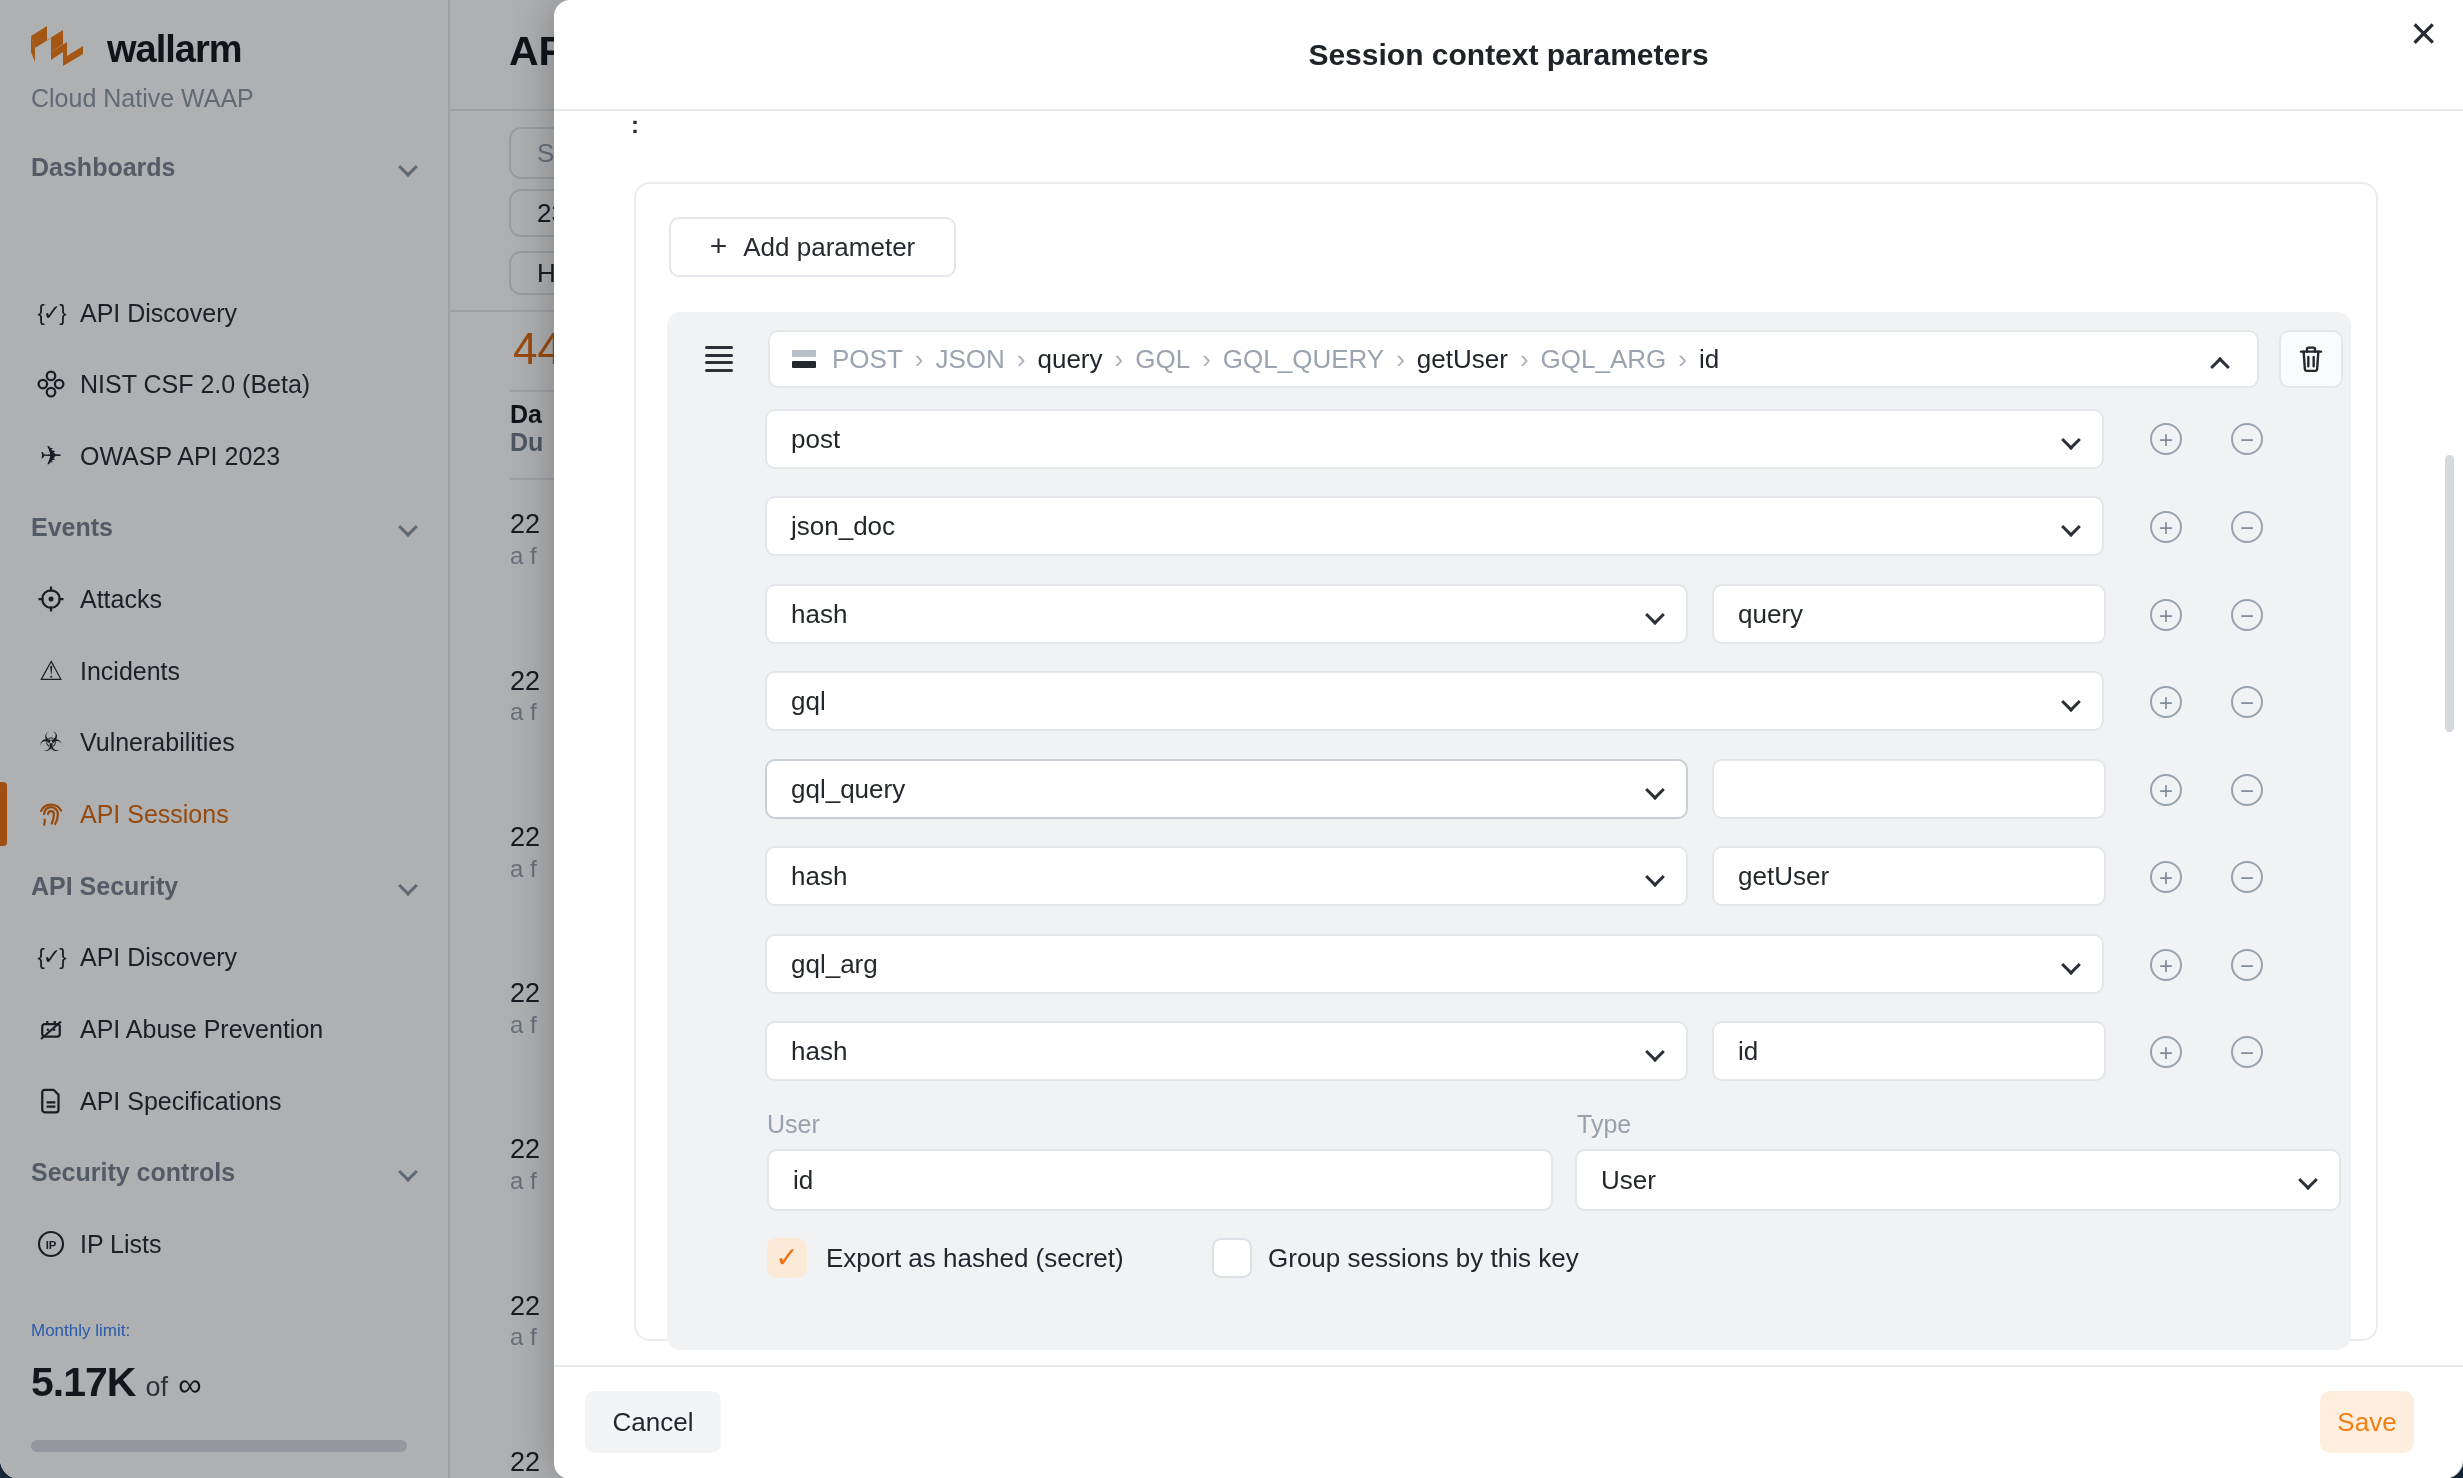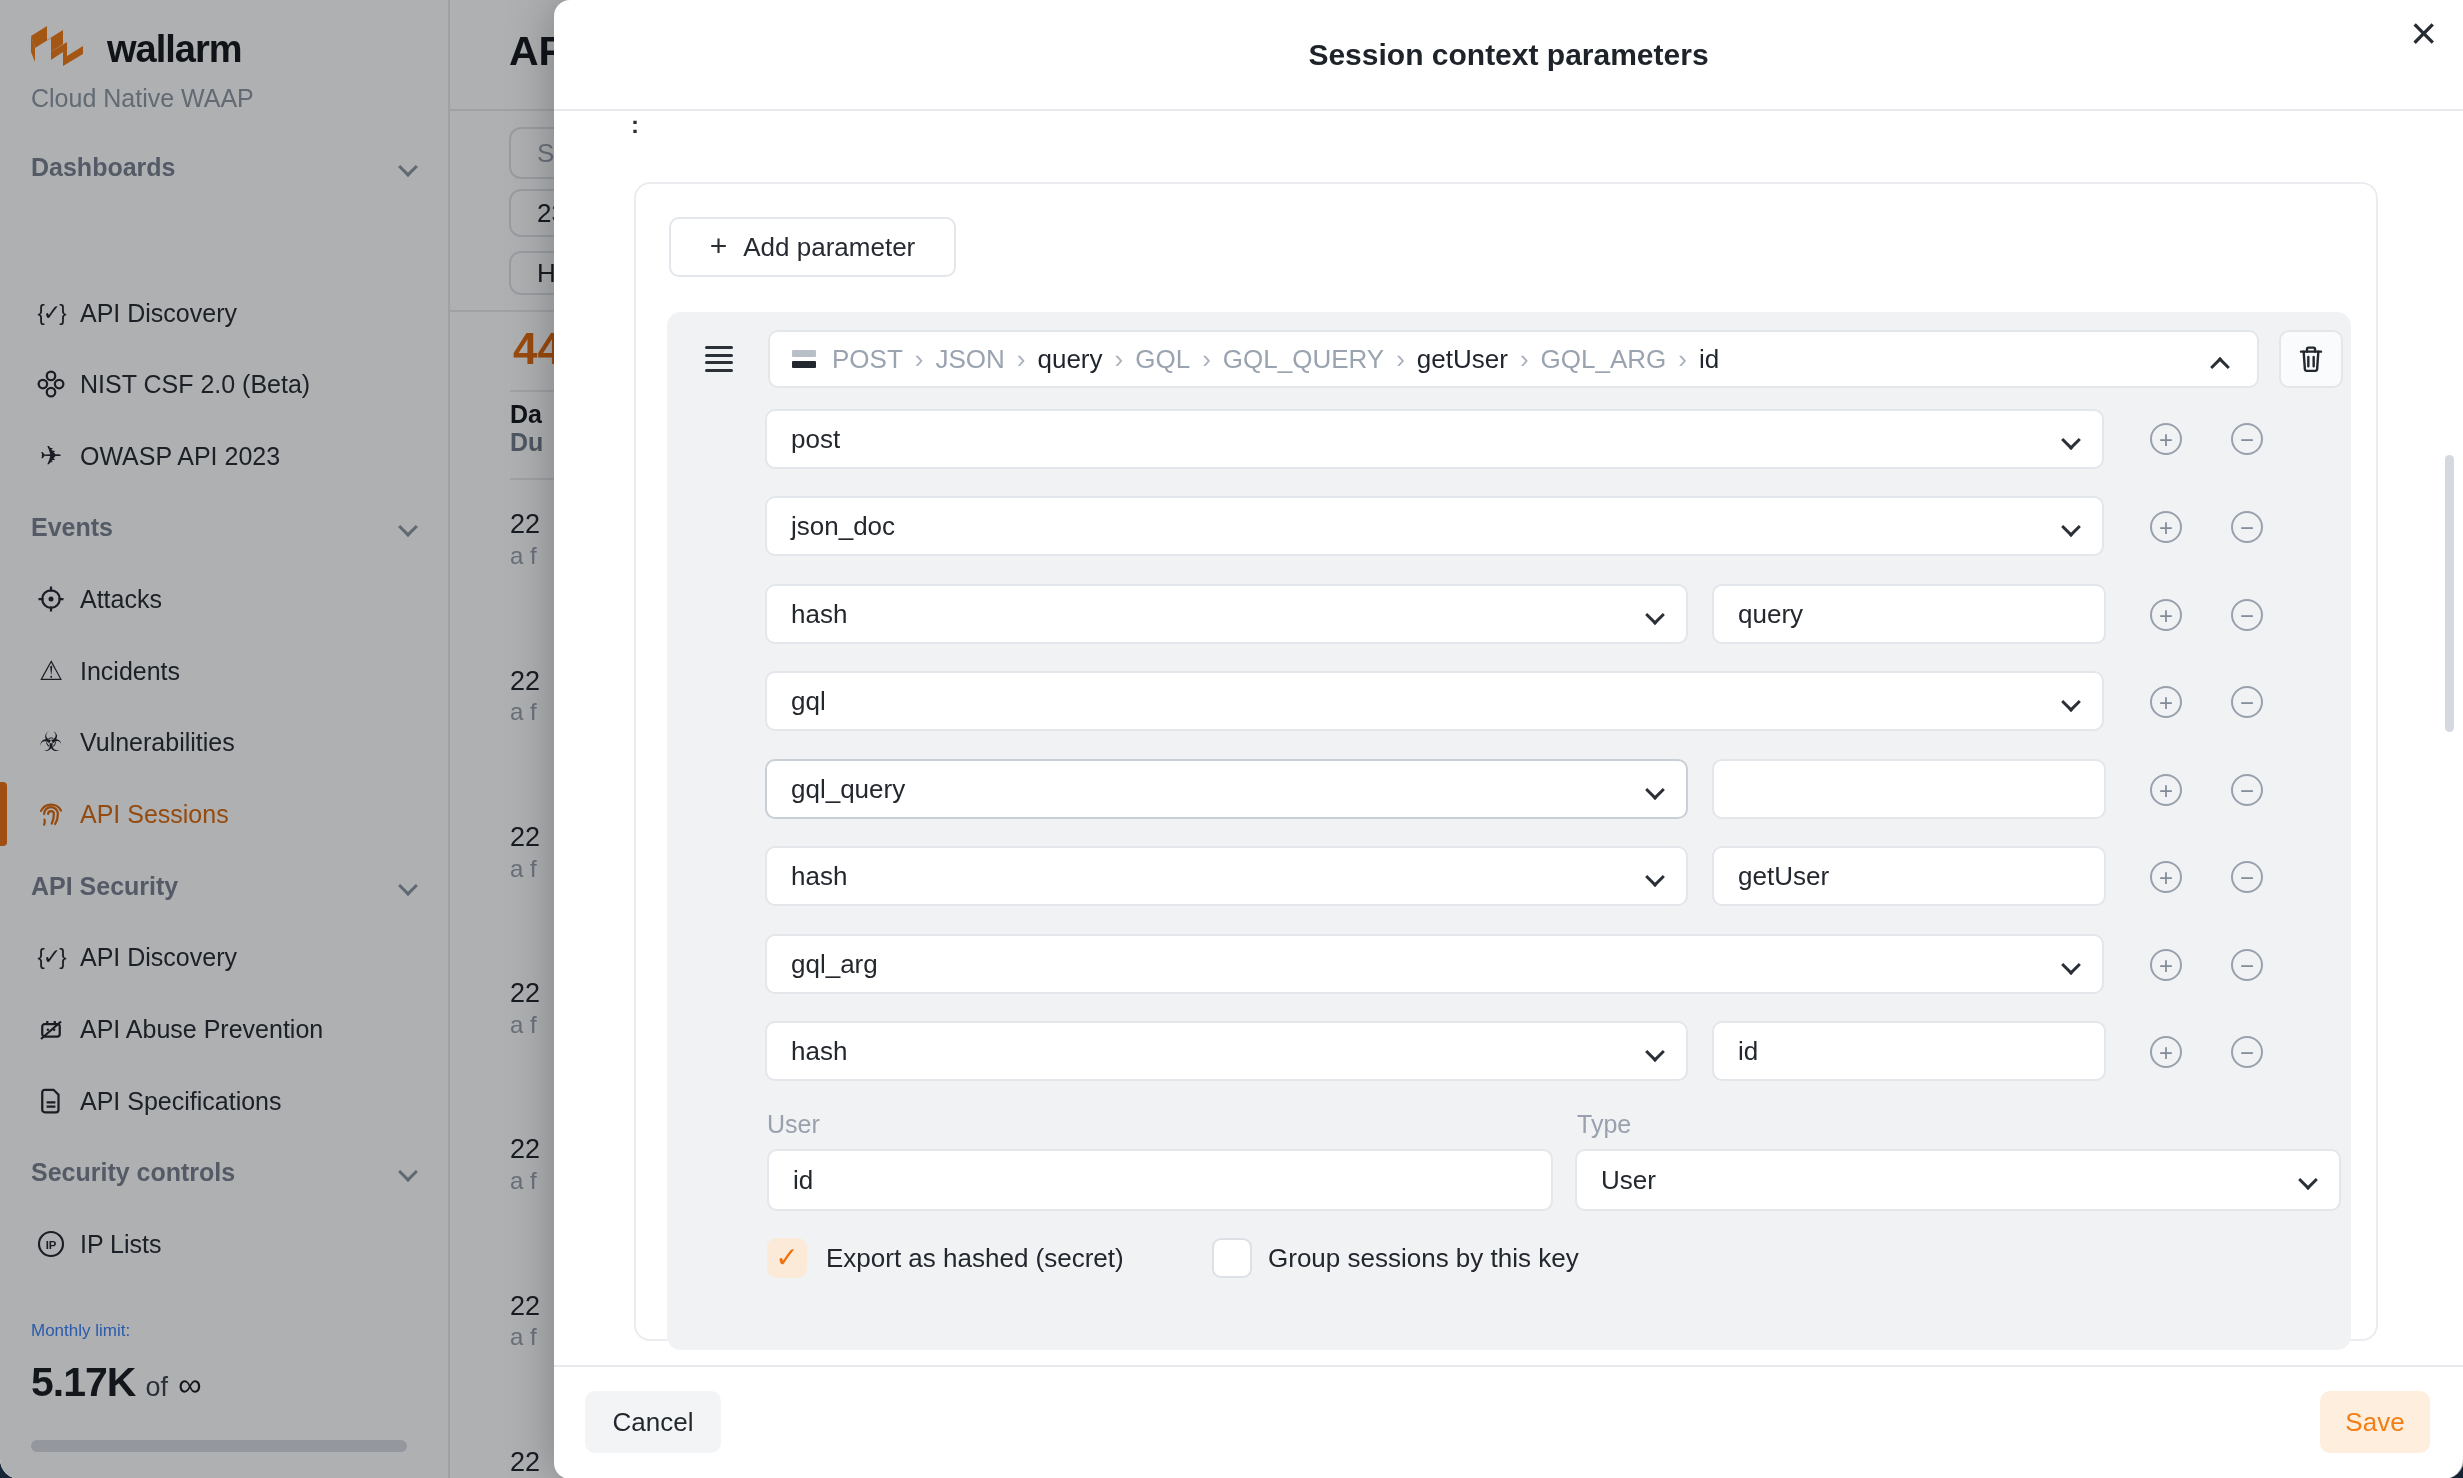--- a/index.html
+++ b/index.html
@@ -21,21 +21,21 @@
   .limit-line{position:absolute;left:31px;top:1359px;display:flex;align-items:baseline;gap:10px;}
   .limit-value{font-size:41px;font-weight:bold;color:#191d22;letter-spacing:-1px;}
   .limit-of{font-size:27px;color:#3c434b;}
   .limit-inf{font-size:33px;color:#191d22;}
   .limit-track{position:absolute;left:31px;top:1440px;width:376px;height:12px;background:#d7dbe0;border-radius:7px;}
   
   .main-hdr-line{position:absolute;left:448px;top:109px;width:2016px;height:2px;background:#e7e9ec;}
   .bg-title{position:absolute;left:509px;top:28px;font-size:41px;font-weight:bold;color:#14181d;}
   .bg-box{position:absolute;left:509px;background:#fff;border:2px solid #dfe3e8;border-radius:12px;color:#20252b;font-size:26px;display:flex;align-items:center;padding-left:26px;box-sizing:border-box;}
   .bg-divider{position:absolute;height:2px;background:#e7e9ec;}
-  .bg-stat{position:absolute;left:513px;top:324px;font-size:44px;font-weight:bold;color:#e0690c;}
+  .bg-stat{position:absolute;left:513px;top:324px;font-size:44px;font-weight:normal;color:#e0690c;}
   .bg-th1{position:absolute;left:510px;top:400px;font-size:25px;font-weight:bold;color:#14181d;}
   .bg-th2{position:absolute;left:510px;top:428px;font-size:25px;font-weight:bold;color:#707c89;}
   .bg-time{position:absolute;left:510px;font-size:27px;color:#20252b;}
   .bg-ago{position:absolute;left:510px;font-size:24px;color:#98a1ad;}
   
   .overlay{position:absolute;inset:0;background:rgba(10,13,18,0.325);border-radius:0 0 20px 20px;}
   
   .modal{position:absolute;left:554px;top:0;width:1909px;height:1479px;background:#fff;border-radius:16px 0 20px 16px;box-shadow:0 0 48px rgba(0,0,0,.28);}
   .m-header{position:absolute;left:0;top:0;width:100%;height:111px;border-bottom:2px solid #e7e9ec;box-sizing:border-box;}
   .m-title{position:absolute;left:0;top:0;width:100%;height:109px;line-height:109px;text-align:center;font-size:30px;font-weight:bold;color:#1e232a;}
@@ -65,21 +65,21 @@
   .inp.r{left:1045px;width:394px;}
   .pm{position:absolute;width:32px;height:32px;border:2px solid #98a1ad;border-radius:50%;box-sizing:border-box;color:#818b98;font-size:24px;line-height:27px;text-align:center;cursor:pointer;background:transparent;}
   .pm.plus{left:1483px;} .pm.minus{left:1564px;}
   .fld-label{position:absolute;font-size:25px;color:#98a1ad;}
   .cb{position:absolute;width:40px;height:40px;border-radius:9px;box-sizing:border-box;cursor:pointer;}
   .cb.on{background:#fcead9;color:#ef7110;font-size:28px;font-weight:bold;text-align:center;line-height:40px;}
   .cb.off{background:#fff;border:2px solid #dde1e7;}
   .cb-label{position:absolute;height:42px;line-height:42px;font-size:26px;color:#22262d;white-space:nowrap;}
   .m-footer-line{position:absolute;left:0;top:1365px;width:100%;height:2px;background:#e7e9ec;}
   .cancel-btn{position:absolute;left:31px;top:1391px;width:136px;height:62px;background:#f3f4f6;border:none;border-radius:10px;font-size:26px;color:#23272e;cursor:pointer;}
-  .save-btn{position:absolute;left:1766px;top:1391px;width:110px;height:62px;background:#feeede;border:none;border-radius:10px;font-size:26px;color:#f27e14;cursor:pointer;}
+  .save-btn{position:absolute;left:1766px;top:1391px;width:94px;height:62px;background:#feeede;border:none;border-radius:10px;font-size:26px;color:#f27e14;cursor:pointer;}
   .scroll-thumb{position:absolute;left:1891px;top:455px;width:9px;height:277px;background:#d4d9e0;border-radius:5px;}
   
   .chev{display:inline-block;width:11px;height:11px;border-right:3px solid currentColor;border-bottom:3px solid currentColor;transform:rotate(45deg);}
   .chev.up{transform:rotate(-135deg);}
   .txt-ico{font-size:26px;}
 </style>
 </head>
 <body>
 
 <div id="stage">

